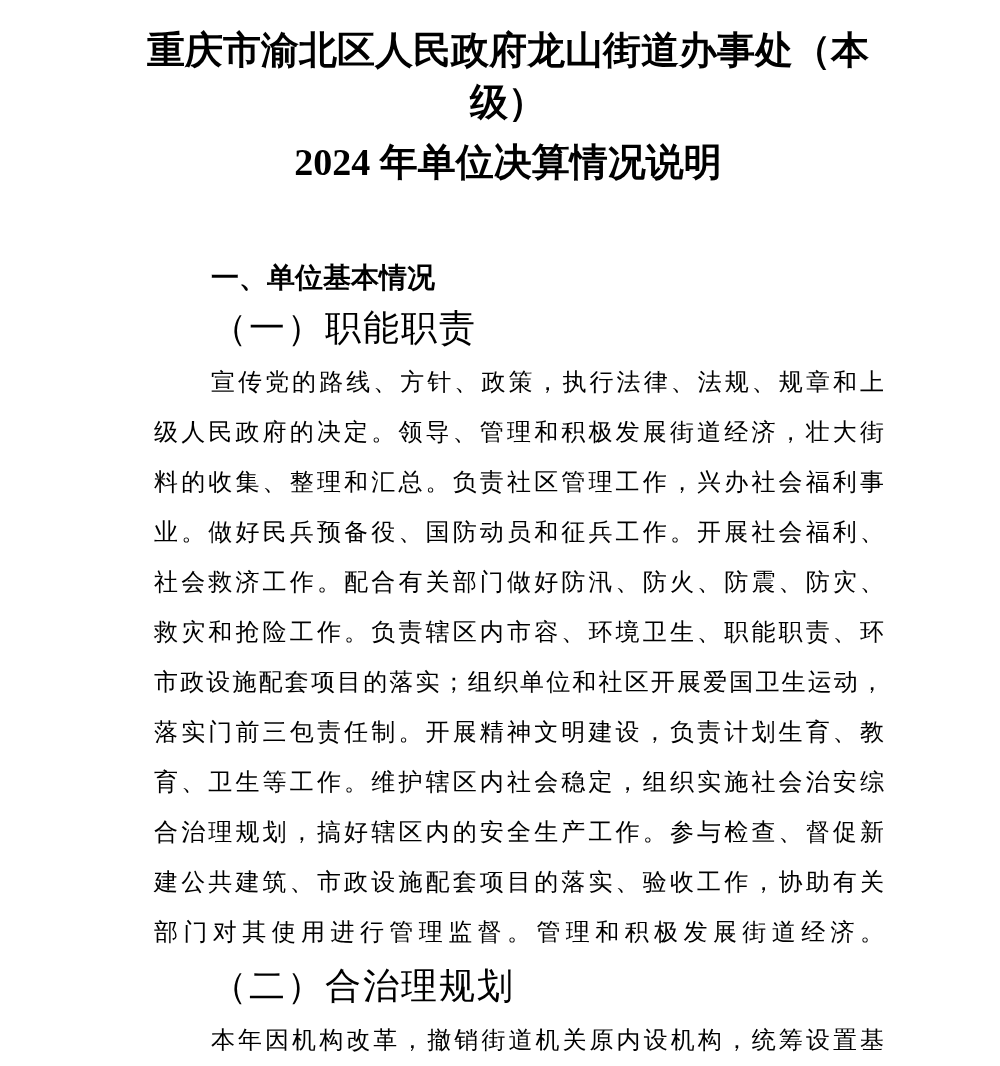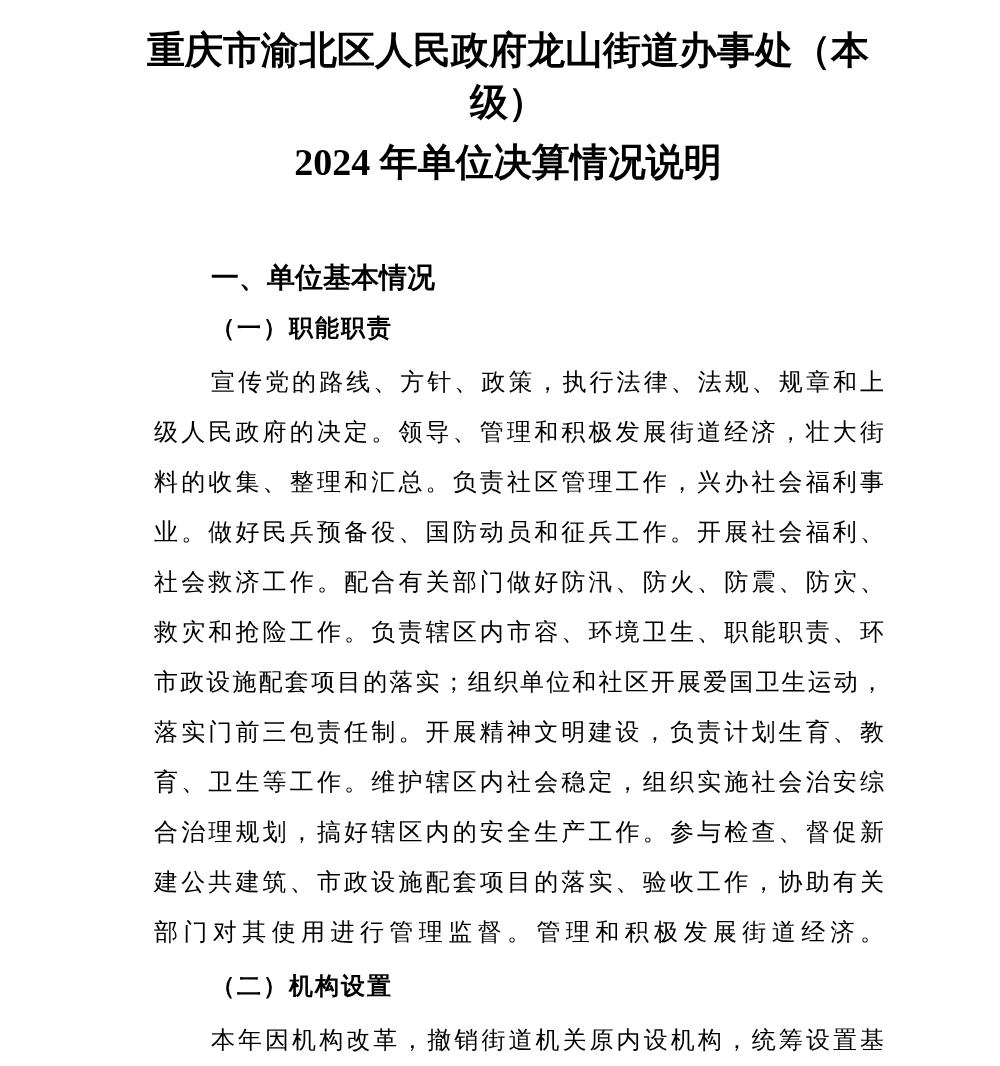--- a/index.html
+++ b/index.html
@@ -34,22 +34,22 @@
     line-height: 50px;
     white-space: nowrap;
   }
   .section-heading {
     font-family: "Liberation Sans", "DejaVu Sans", sans-serif;
     font-weight: bold;
     font-size: 28px;
     text-indent: 61px;
   }
   .sub-heading {
-    font-size: 24px;
-    font-weight: bold;
+    font-size: 36px;
+    font-weight: normal;
     text-indent: 61px;
     letter-spacing: 2px;
   }
   .body-line {
     font-size: 24px;
     text-align: justify;
     text-align-last: justify;
     white-space: normal;
   }
   .body-line.indent {
@@ -80,21 +80,21 @@
       <div class="row body-line">社会救济工作。配合有关部门做好防汛、防火、防震、防灾、</div>
       <div class="row body-line">救灾和抢险工作。负责辖区内市容、环境卫生、职能职责、环</div>
       <div class="row body-line">市政设施配套项目的落实；组织单位和社区开展爱国卫生运动，</div>
       <div class="row body-line">落实门前三包责任制。开展精神文明建设，负责计划生育、教</div>
       <div class="row body-line">育、卫生等工作。维护辖区内社会稳定，组织实施社会治安综</div>
       <div class="row body-line">合治理规划，搞好辖区内的安全生产工作。参与检查、督促新</div>
       <div class="row body-line">建公共建筑、市政设施配套项目的落实、验收工作，协助有关</div>
       <div class="row body-line">部门对其使用进行管理监督。管理和积极发展街道经济。</div>
     </div>
 
-    <h3 class="row sub-heading">（二）机构设置</h3>
+    <h3 class="row sub-heading">（二）合治理规划</h3>
 
     <div>
       <div class="row body-line indent">本年因机构改革，撤销街道机关原内设机构，统筹设置基</div>
 
     </div>
 
   </div>
 </div>
 
 </body></html>

